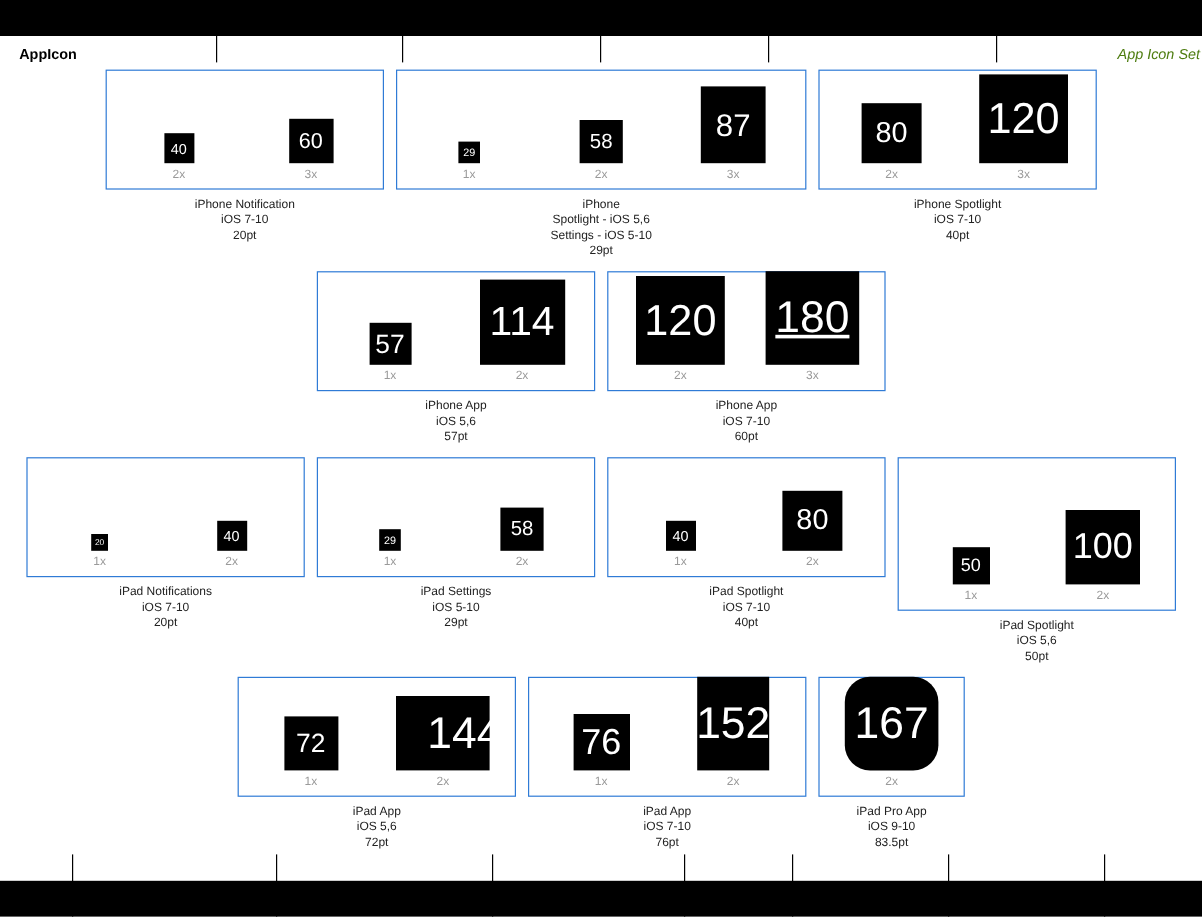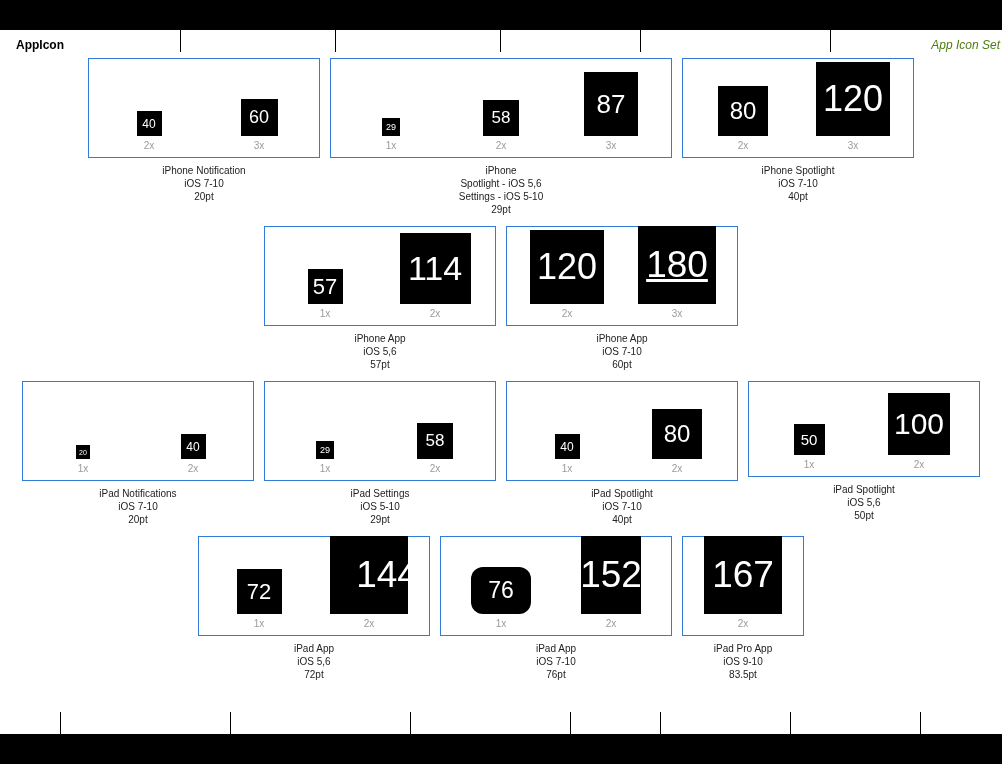--- a/index.html
+++ b/index.html
@@ -229,21 +229,21 @@
           <div class="slot">
             <div class="tile" style="width: 50px; height: 50px; font-size: 24px;">80</div>
             <div class="scale">2x</div>
           </div>
         </div>
         <div class="caption">iPad Spotlight
 iOS 7-10
 40pt</div>
       </div>
       <div class="group">
-        <div class="slot-box" style="height: 96px; text-align: right;">
+        <div class="slot-box" style="height: 128px; text-align: right;">
           <div class="slot">
             <div class="tile" style="width: 31px; height: 31px; font-size: 15px;">50</div>
             <div class="scale">1x</div>
           </div>
           <div class="slot">
             <div class="tile" style="width: 62px; height: 62px; font-size: 30px;">100</div>
             <div class="scale">2x</div>
           </div>
         </div>
         <div class="caption">iPad Spotlight
@@ -252,47 +252,47 @@
       </div>
     </div>
     <div class="row" style="margin-top: 10px;">
       <div class="group">
         <div class="slot-box" style="height: 100px;">
           <div class="slot">
             <div class="tile" style="width: 45px; height: 45px; font-size: 22px;">72</div>
             <div class="scale">1x</div>
           </div>
           <div class="slot">
-            <div class="tile" style="width: 78px; height: 78px; font-size: 37px; padding-left: 36px;">144</div>
+            <div class="tile" style="width: 78px; height: 62px; font-size: 37px; padding-left: 36px;">144</div>
             <div class="scale">2x</div>
           </div>
         </div>
         <div class="caption">iPad App
 iOS 5,6
 72pt</div>
       </div>
       <div class="group">
         <div class="slot-box" style="height: 100px;">
           <div class="slot">
-            <div class="tile" style="width: 60px; height: 47px; font-size: 23px; border-radius: 12px;">76</div>
+            <div class="tile" style="width: 47px; height: 47px; font-size: 30px;">76</div>
             <div class="scale">1x</div>
           </div>
           <div class="slot">
             <div class="tile" style="width: 60px; height: 78px; font-size: 37px;">152</div>
             <div class="scale">2x</div>
           </div>
         </div>
         <div class="caption">iPad App
 iOS 7-10
 76pt</div>
       </div>
       <div class="group">
         <div class="slot-box" style="height: 100px;">
           <div class="slot">
-            <div class="tile" style="width: 78px; height: 78px; font-size: 37px;">167</div>
+            <div class="tile" style="width: 78px; height: 78px; font-size: 37px; border-radius: 21px;">167</div>
             <div class="scale">2x</div>
           </div>
         </div>
         <div class="caption">iPad Pro App
 iOS 9-10
 83.5pt</div>
       </div>
     </div>
   </div>
 

